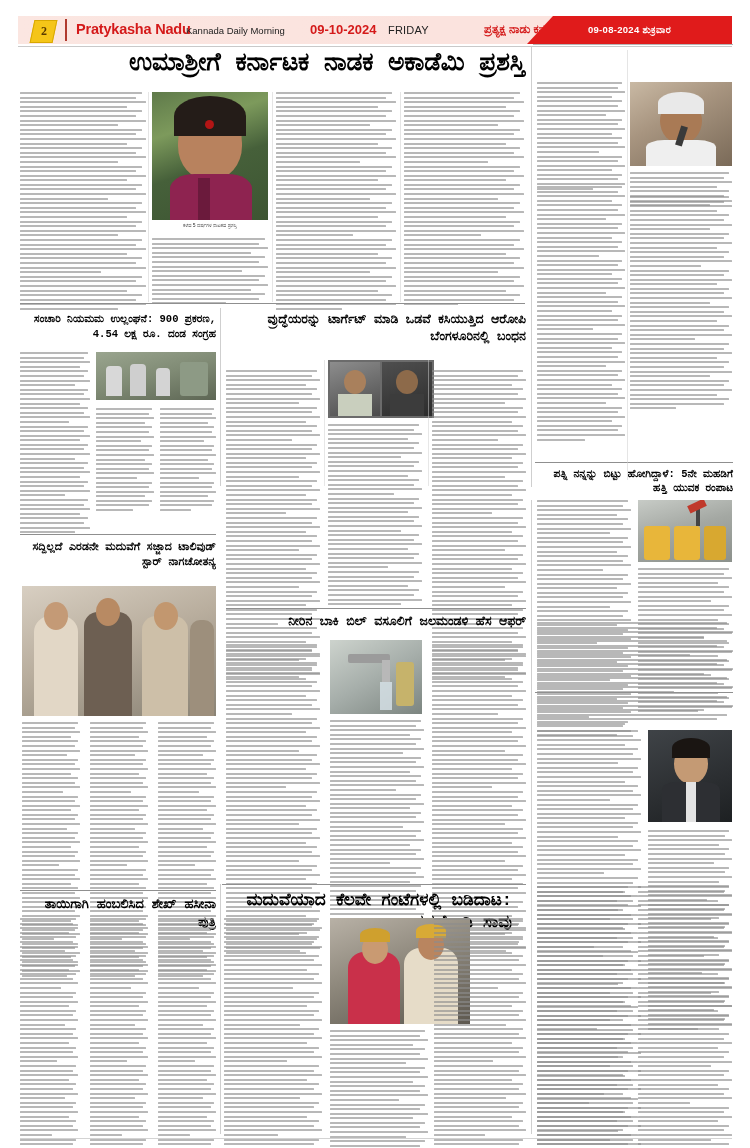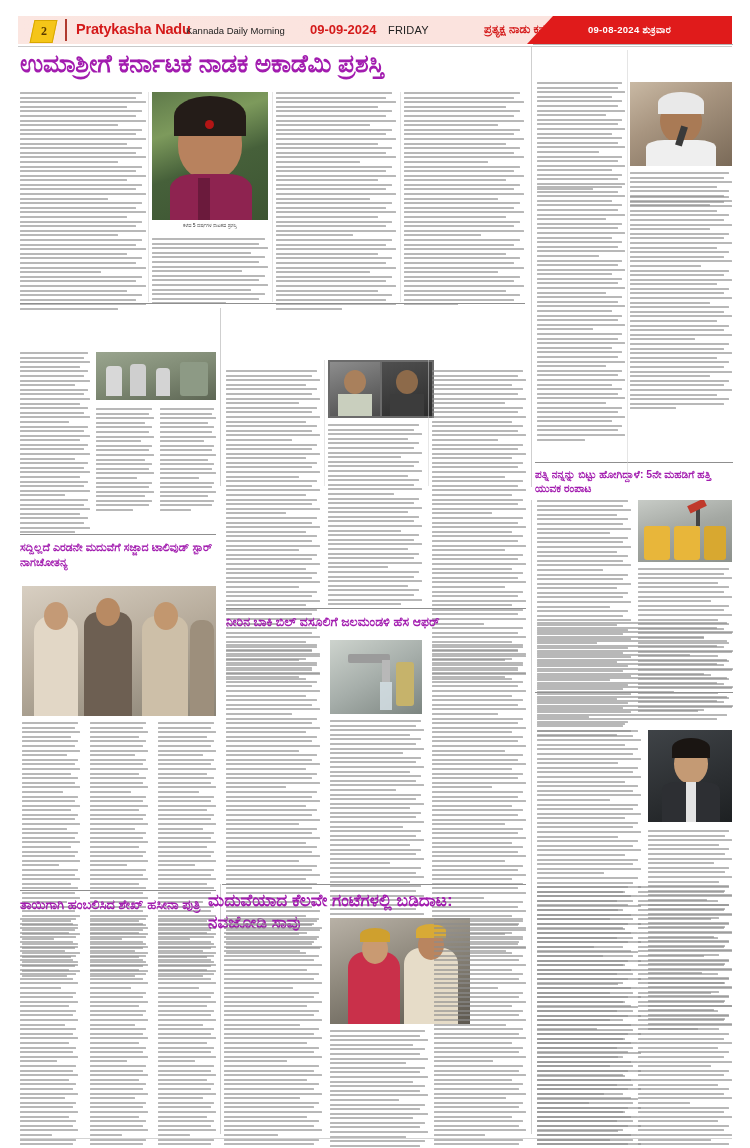--- a/index.html
+++ b/index.html
@@ -32,22 +32,22 @@
   .mast-divider{position:absolute;left:47px;top:3px;width:2px;height:22px;background:#b03a2e;}
   .mast-title{position:absolute;left:58px;top:5px;font-size:14.5px;font-weight:bold;color:#d41a1a;font-family:"Liberation Sans",sans-serif;letter-spacing:-.2px;}
   .mast-sub{position:absolute;left:168px;top:9px;font-size:9.5px;color:#222;}
   .mast-date{position:absolute;left:292px;top:6px;font-size:13px;font-weight:bold;color:#d41a1a;}
   .mast-day{position:absolute;left:370px;top:8px;font-size:11px;color:#222;letter-spacing:.2px;}
   .mast-kn{position:absolute;left:466px;top:7px;font-size:11.5px;font-weight:bold;color:#d41a1a;}
   .rule-top{position:absolute;left:18px;top:46px;width:714px;height:1px;background:#c9c9c9;}
 
   
   .hl{
-    font-weight:bold;color:#a21caf;text-align:left;line-height:1.18;
-    font-family:Liberation Sans, sans-serif;
+    font-weight:bold;color:#000000;text-align:right;line-height:1.18;
+    font-family:Liberation Mono, monospace;
   }
   .photo{background:#cfcfcf;position:relative;overflow:hidden;}
   .photo::after{content:"";position:absolute;inset:0;}
 
   
   .tx{position:absolute;}
   .tx .ln{height:2px;background:#8d8d8d;margin-bottom:2.6px;opacity:.62;border-radius:.5px;}
   .tx .ln.s85{width:85%}.tx .ln.s92{width:92%}.tx .ln.s78{width:78%}
   .tx .ln.s97{width:97%}.tx .ln.s64{width:64%}.tx .ln.s70{width:70%}
   .tx .ln.s100{width:100%}.tx .ln.s45{width:45%}.tx .ln.s55{width:55%}
@@ -61,21 +61,21 @@
 
 <div class="page">
 
   <div class="masthead">
     <div class="pagenum">
       <span>2</span>
     </div>
     <div class="mast-divider"></div>
     <div class="mast-title">Pratykasha Nadu</div>
     <div class="mast-sub">Kannada Daily Morning</div>
-    <div class="mast-date">09-09-2024</div>
+    <div class="mast-date">09-10-2024</div>
     <div class="mast-day">FRIDAY</div>
     <div class="mast-kn">ಪ್ರತ್ಯಕ್ಷ ನಾಡು ಕನ್ನಡ ದಿನ ಪತ್ರಿಕೆ</div>
     <div class="mast-red">
       <span>09-08-2024 ಶುಕ್ರವಾರ</span>
     </div>
   </div>
   <div class="rule-top"></div>
 
   <div class="hl" style="position:absolute;left:20px;top:49px;width:505px;font-size:25px;letter-spacing:-.2px;">ಉಮಾಶ್ರೀಗೆ ಕರ್ನಾಟಕ ನಾಡಕ ಅಕಾಡೆಮಿ ಪ್ರಶಸ್ತಿ</div>
 
@@ -406,20 +406,21 @@
       <div class="ln s92"></div>
       <div class="ln s100"></div>
       <div class="ln s85"></div>
     <div class="ln s97"></div>
       <div class="ln s92"></div>
       <div class="ln s45"></div>
   </div>
 
   <div class="hline dark" style="left:20px;top:303px;width:505px;"></div>
 
+  <div class="hl" style="position:absolute;left:20px;top:312px;width:196px;font-size:10.5px;line-height:1.4;">ಸಂಚಾರಿ ನಿಯಮಮ ಉಲ್ಲಂಘನೆ: 900 ಪ್ರಕರಣ, 4.54 ಲಕ್ಷ ರೂ. ದಂಡ ಸಂಗ್ರಹ</div>
   <div class="vline" style="left:220px;top:308px;height:178px;"></div>
 
   <div class="photo" style="position:absolute;left:96px;top:352px;width:120px;height:48px;
               background:linear-gradient(165deg,#9aa58f 0%,#7f8a74 50%,#5d6654 100%);">
     <div style="position:absolute;left:10px;top:14px;width:16px;height:30px;background:#d8d8d8;border-radius:4px 4px 0 0;"></div>
     <div style="position:absolute;left:34px;top:12px;width:16px;height:32px;background:#cfcfcf;border-radius:4px 4px 0 0;"></div>
     <div style="position:absolute;left:60px;top:16px;width:14px;height:28px;background:#d4d4d4;border-radius:4px 4px 0 0;"></div>
     <div style="position:absolute;left:84px;top:10px;width:28px;height:34px;background:#8d9a85;border-radius:3px;"></div>
   </div>
 
@@ -509,20 +510,21 @@
       <div class="ln s70"></div>
     <div class="ln s97"></div>
       <div class="ln s92"></div>
       <div class="ln s100"></div>
       <div class="ln s85"></div>
     <div class="ln s97"></div>
       <div class="ln s92"></div>
       <div class="ln s55"></div>
   </div>
 
+  <div class="hl" style="position:absolute;left:226px;top:312px;width:300px;font-size:12.5px;line-height:1.38;">ವ್ರುದ್ಧೆಯರನ್ನು ಟಾರ್ಗೆಟ್ ಮಾಡಿ ಒಡವೆ ಕಸಿಯುತ್ತಿದ ಆರೋಪಿ ಬೆಂಗಳೂರಿನಲ್ಲಿ ಬಂಧನ</div>
 
   <div class="photo" style="position:absolute;left:328px;top:360px;width:106px;height:58px;background:#6b6b6b;">
     <div style="position:absolute;left:2px;top:2px;width:50px;height:54px;background:linear-gradient(160deg,#8d8d8d,#4a4a4a);"></div>
     <div style="position:absolute;left:16px;top:10px;width:22px;height:24px;border-radius:50%;background:#a9805c;"></div>
     <div style="position:absolute;left:10px;top:34px;width:34px;height:22px;background:#c9cfbe;"></div>
     <div style="position:absolute;left:54px;top:2px;width:50px;height:54px;background:linear-gradient(160deg,#4f4f4f,#2c2c2c);"></div>
     <div style="position:absolute;left:68px;top:10px;width:22px;height:24px;border-radius:50%;background:#8d6a4a;"></div>
     <div style="position:absolute;left:62px;top:34px;width:34px;height:22px;background:#3c3c3c;"></div>
   </div>
 

